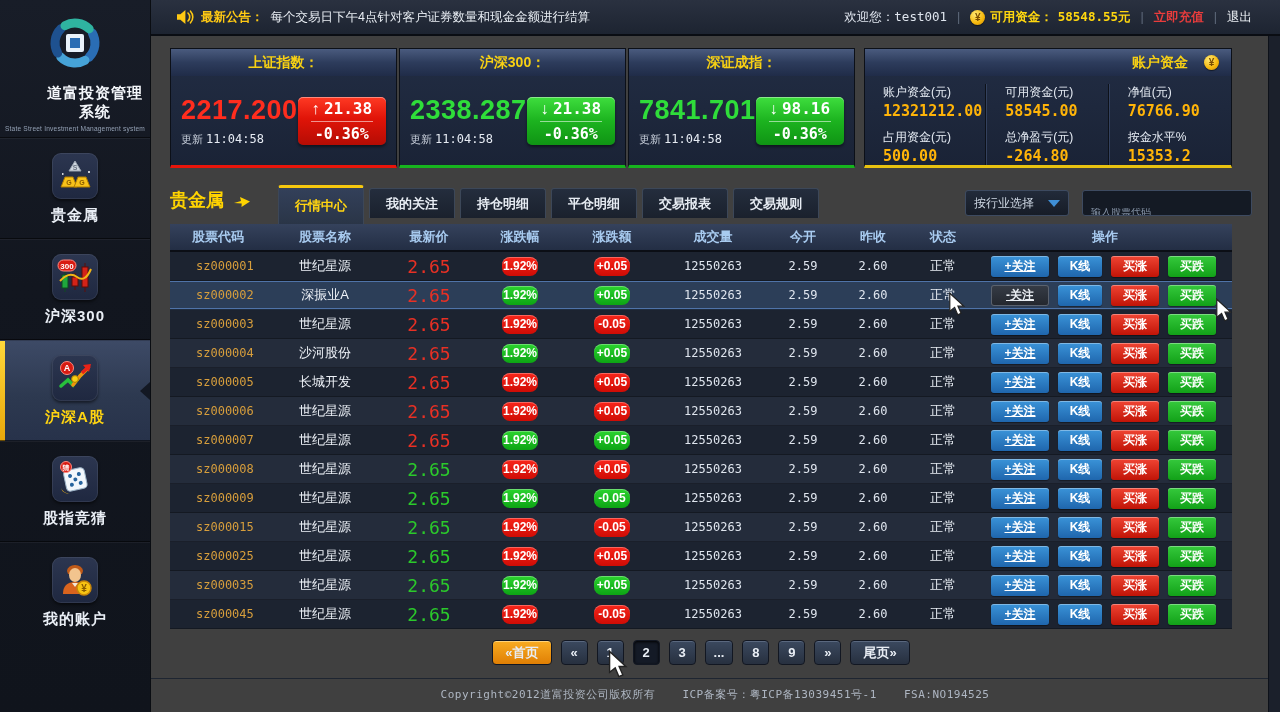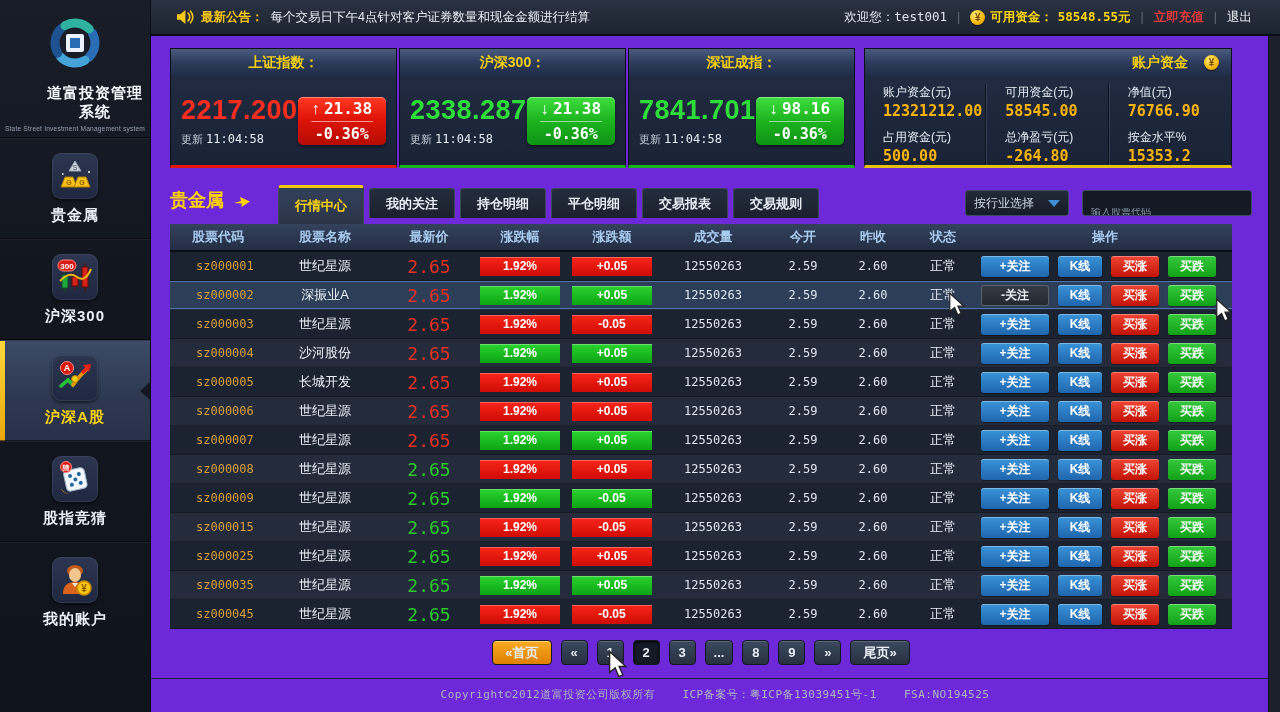--- a/index.html
+++ b/index.html
@@ -43,21 +43,21 @@
   .welcome b{font-weight:normal;font-family:"DejaVu Sans Mono",monospace;}
   .funds{color:#ffd70f;font-weight:bold;display:flex;align-items:center;gap:5px;}
   .recharge{color:#e83c3c;font-weight:bold;cursor:pointer;}
   .logout{color:#eef2f7;cursor:pointer;}
   .coin{display:inline-flex;width:15px;height:15px;border-radius:50%;
     background:radial-gradient(circle at 35% 30%,#ffe873,#f5b70a 60%,#c8860a);
     color:#7a4d00;font-size:10px;font-weight:bold;align-items:center;justify-content:center;
     box-shadow:0 1px 1px rgba(0,0,0,.5);}
 
   
-  .content{position:absolute;left:150px;top:36px;width:1130px;height:676px;background:#6d28d9;}
+  .content{position:absolute;left:150px;top:36px;width:1130px;height:676px;background:#404040;}
   .edge-strip{position:absolute;right:0;top:36px;width:11px;height:676px;
     background:#1b202b;border-left:1px solid #0d1119;z-index:6;}
 
   
   .cards-row{position:absolute;left:20px;top:12px;width:1062px;height:120px;display:flex;}
   .card{position:relative;width:227px;box-sizing:border-box;margin-right:2px;
     background:linear-gradient(180deg,#222d44 0%,#1a2336 100%);
     border:1px solid #0c1018;display:flex;flex-direction:column;}
   .card.red-b{border-bottom:3px solid #e8150b;}
   .card.green-b{border-bottom:3px solid #17b41e;}
@@ -115,32 +115,32 @@
   .thead .hc{color:#a8cbf0;font-size:13px;font-weight:bold;text-align:center;}
   .thead .hc.code{text-align:center;}
   .tbody{position:absolute;left:20px;top:216px;width:1062px;}
   .trow{height:29px;box-sizing:border-box;border-bottom:1px solid rgba(0,0,0,.28);cursor:pointer;}
   .trow.odd{background:#1c2330;} .trow.even{background:#242c3b;}
   .trow.selected{background:#2c3e58;box-shadow:inset 0 1px 0 #4f73a8,inset 0 -1px 0 #4f73a8;}
   .c-code{padding-left:26px;color:#d79e3c;font-size:12px;font-family:"DejaVu Sans Mono",monospace;}
   .c-name{text-align:center;font-size:13px;color:#eef2f8;}
   .c-price{text-align:center;font-size:18px;font-weight:normal;font-family:"DejaVu Sans Mono",monospace;}
   .c-price.red{color:#e83024;} .c-price.green{color:#2bc92b;}
-  .cell-badge{display:inline-block;width:80px;height:19px;line-height:19px;border-radius:0;
+  .cell-badge{display:inline-block;width:36px;height:19px;line-height:19px;border-radius:8px;
     color:#fff;font-size:12px;font-weight:bold;text-align:center;}
   .cell-badge.red{background:linear-gradient(180deg,#f8251a,#cf0c05);box-shadow:inset 0 1px 0 rgba(255,255,255,.3);}
   .cell-badge.green{background:linear-gradient(180deg,#2bd32f,#0da414);box-shadow:inset 0 1px 0 rgba(255,255,255,.3);}
   .bcell{text-align:center;}
   .c-num{text-align:center;font-size:12px;color:#dfe5ee;font-family:"DejaVu Sans Mono",monospace;}
   .c-status{text-align:center;font-size:13px;color:#e6ebf2;}
   .actions{display:flex;justify-content:flex-end;align-items:center;gap:9px;padding-right:16px;}
   .abtn{height:21px;border:none;border-radius:3px;color:#fff;font-size:12px;font-weight:bold;
     cursor:pointer;box-shadow:inset 0 1px 0 rgba(255,255,255,.35),0 1px 1px rgba(0,0,0,.4);
     display:flex;align-items:center;justify-content:center;font-family:inherit;}
-  .abtn.watch{width:68px;} .abtn.kline{width:44px;} .abtn.up,.abtn.down{width:48px;}
+  .abtn.watch{width:58px;text-decoration:underline;} .abtn.kline{width:44px;} .abtn.up,.abtn.down{width:48px;}
   .abtn.blue{background:linear-gradient(180deg,#3a93d8 0%,#1f66ad 100%);}
   .abtn.dark{background:linear-gradient(180deg,#363c46 0%,#23272e 100%);box-shadow:inset 0 0 0 1px #5a626e;color:#e8ecf1;}
   .abtn.red{background:linear-gradient(180deg,#ef4433 0%,#c11407 100%);}
   .abtn.green{background:linear-gradient(180deg,#35c93c 0%,#12a118 100%);}
 
   
   .pagination{position:absolute;left:0;top:604px;width:1062px;margin-left:20px;
     display:flex;justify-content:center;gap:9px;}
   .pbtn{min-width:27px;height:25px;box-sizing:border-box;padding:0 8px;border-radius:4px;
     background:linear-gradient(180deg,#3b495f 0%,#27303f 100%);

